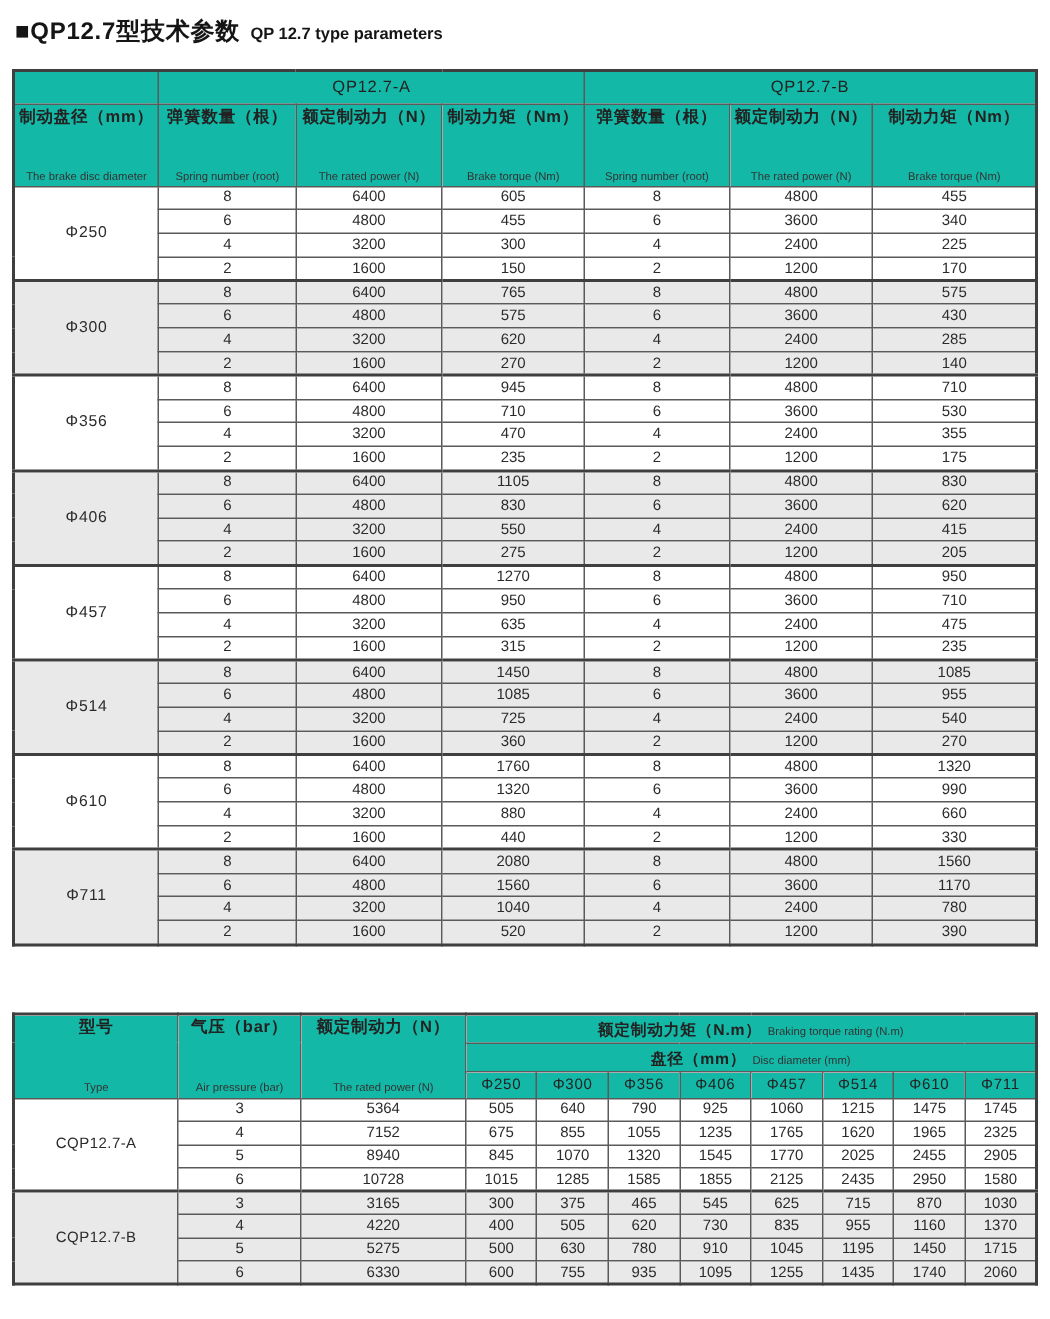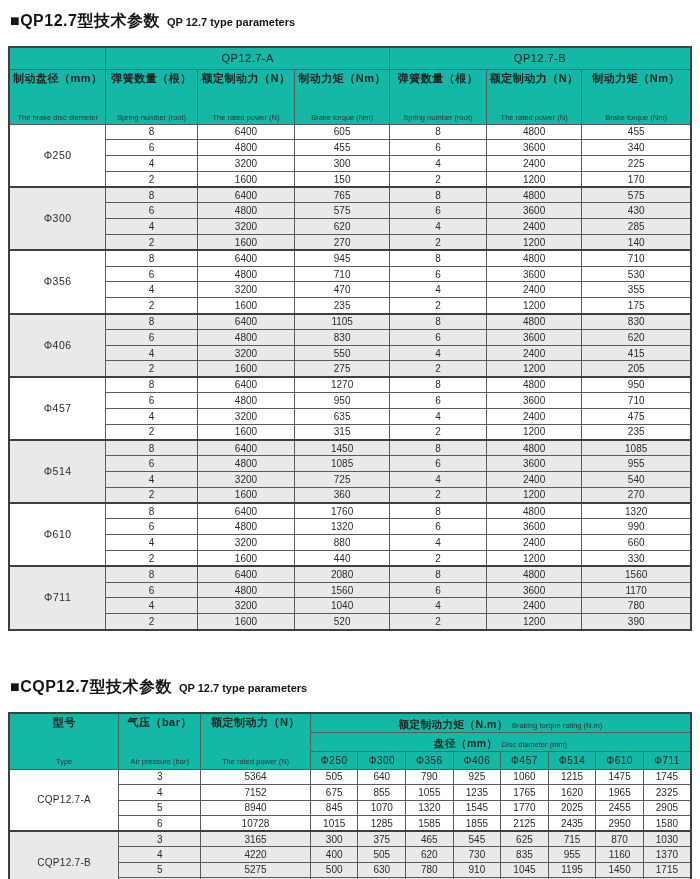--- a/index.html
+++ b/index.html
@@ -372,23 +372,20 @@
           <td>520</td>
           <td>2</td>
           <td>1200</td>
           <td>390</td>
         </tr>
       </tbody>
   </table>
 
   <div class="gap-between-sections"></div>
 
-  <div class="section-title">
-    <span class="title-cn">■CQP12.7型技术参数</span><span class="title-en">QP 12.7 type parameters</span>
-  </div>
 
   <table id="cqp-table">
     <colgroup>
       <col style="width:16.1%">
         <col style="width:12.0%">
         <col style="width:16.1%">
       <col style="width:6.975%">
         <col style="width:6.975%">
         <col style="width:6.975%">
         <col style="width:6.975%">

